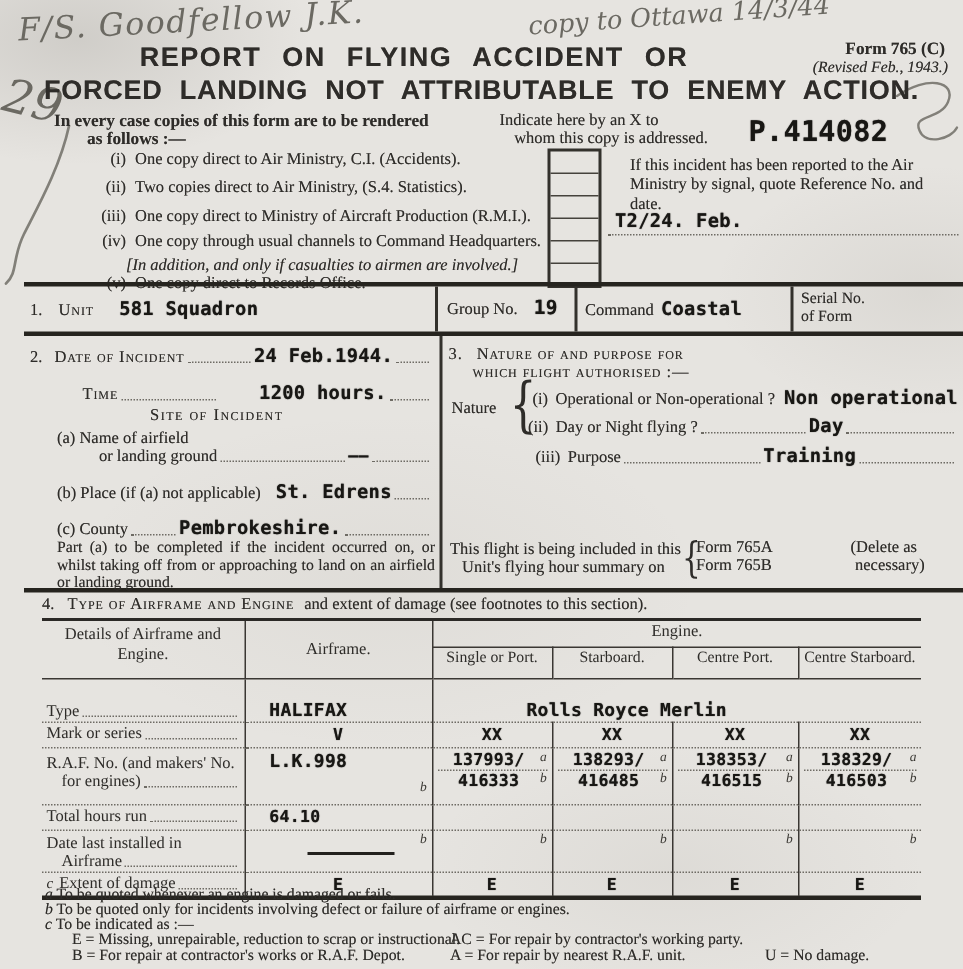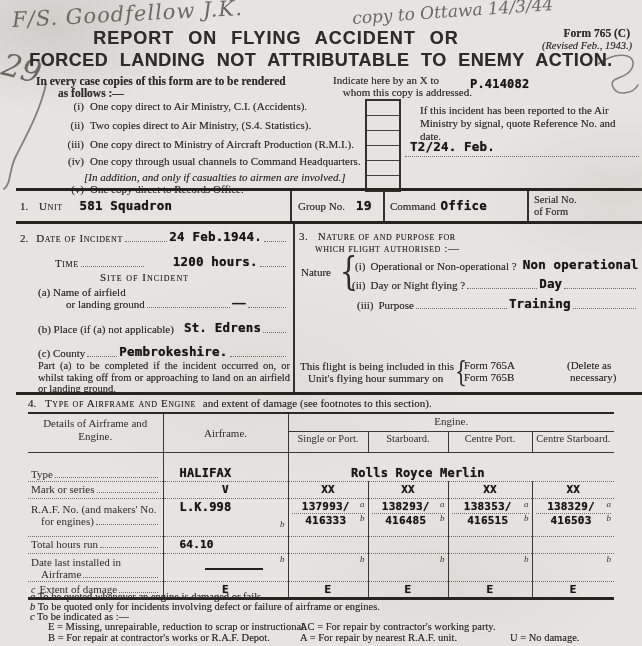--- a/index.html
+++ b/index.html
@@ -105,21 +105,21 @@
   <div class="abs print" style="left:300px; top:86px; width:172px; text-align:right; font-size:11px;">whom this copy is addressed.</div>
   <div class="abs xstack" style="left:365px; top:99px;">
     <div class="xcell"></div>
     <div class="xcell"></div>
     <div class="xcell"></div>
     <div class="xcell"></div>
     <div class="xcell"></div>
     <div class="xcell"></div>
   </div>
 
-  <div class="abs typed" style="left:470px; top:77px; font-size:12px;">P.414082</div>
+  <div class="abs typed" style="left:499px; top:77px; font-size:19px;">P.414082</div>
   <div class="abs print" style="left:420px; top:104px; width:218px; text-align:left; font-size:11px; line-height:13px;">If this incident has been reported to the Air Ministry by signal, quote Reference No. and date.</div>
   <div class="abs" style="left:405px; top:139px; width:234px; border-bottom:1.2px dotted #6e6b64; height:17px;">
     <span class="typed" style="font-size:12.5px; margin-left:5px;">T2/24. Feb.</span>
   </div>
 
   <div class="rule" style="top:188px;"></div>
   <div class="rule" style="top:221px;"></div>
   <div class="rule" style="top:392px;"></div>
 
   <div class="vline" style="left:290px; top:191px; height:30px;"></div>
@@ -130,21 +130,21 @@
     <span class="print">1.</span>
     <span class="print sc" style="margin-left:8px;">Unit</span>
     <span class="typed" style="margin-left:14px; font-size:12.5px;">581 Squadron</span>
   </div>
   <div class="abs" style="left:298px; top:198px;">
     <span class="print">Group No.</span>
     <span class="typed" style="margin-left:8px; font-size:13px;">19</span>
   </div>
   <div class="abs" style="left:390px; top:198px;">
     <span class="print">Command</span>
-    <span class="typed" style="margin-left:2px; font-size:12.5px;">Office</span>
+    <span class="typed" style="margin-left:2px; font-size:12.5px;">Coastal</span>
   </div>
   <div class="abs print" style="left:534px; top:194px; font-size:10.5px; line-height:12px;">
     <div>Serial No.</div>
     <div>of Form</div>
   </div>
 
   <div class="vline" style="left:293px; top:224px; height:168px;"></div>
 
   <div class="abs lrow" style="left:20px; top:229px; width:268px;">
     <span class="print nw">2.</span>

